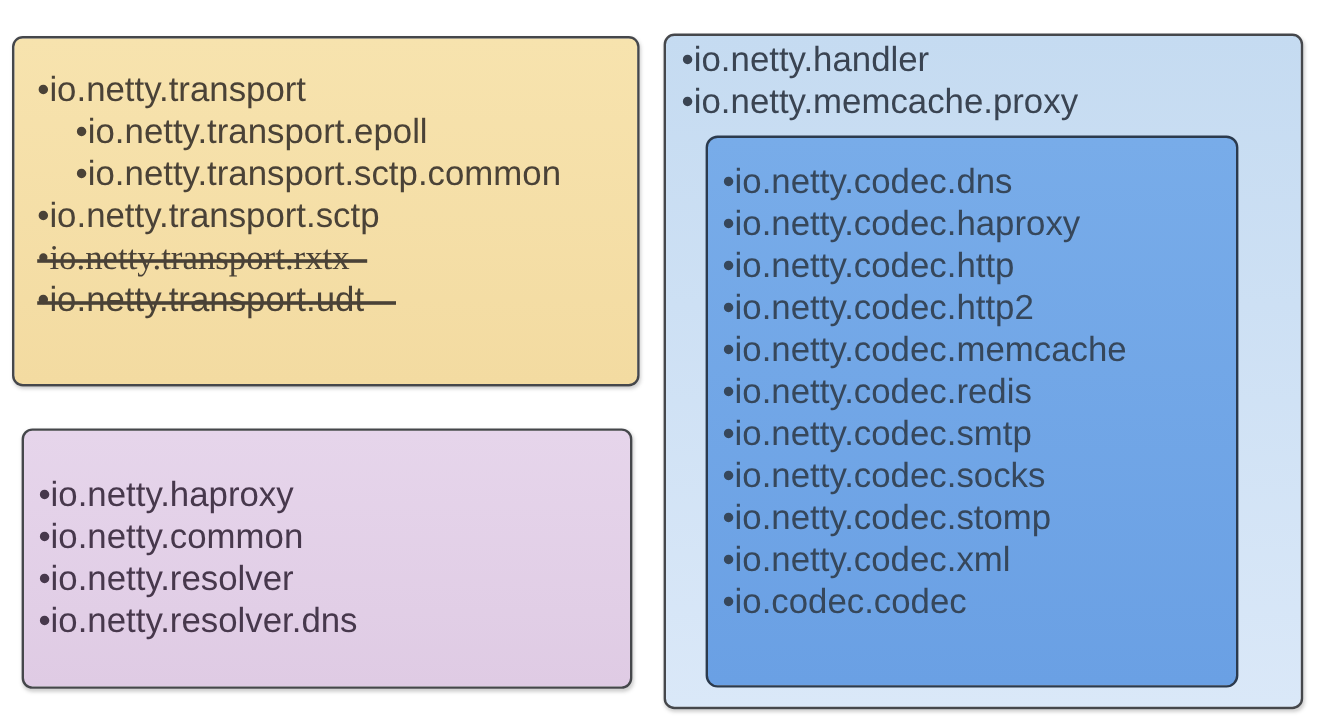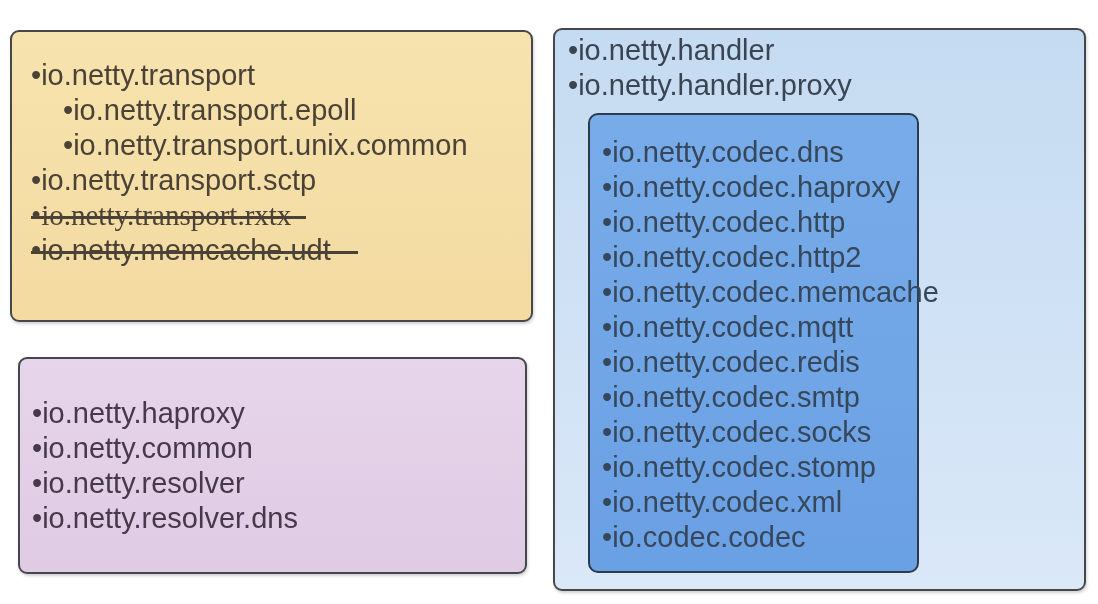--- a/index.html
+++ b/index.html
@@ -54,61 +54,60 @@
   }
   .handler {
     left: 553px; top: 28px;
     width: 533px; height: 563px;
     background: linear-gradient(180deg, #C5DBF1 0%, #CDE0F4 40%, #DAE8F8 100%);
     padding: 3px 0 0 13px;
     color: #3A4452;
   }
   .codec {
     left: 33px; top: 83px;
-    width: 331px; height: 460px;
+    width: 444px; height: 460px;
     background: linear-gradient(180deg, #78ACE9 0%, #6AA0E4 100%);
     border-color: #2B3A4D;
     border-radius: 10px;
     box-shadow: none;
     padding: 20px 0 0 12px;
     color: #36475B;
   }
 </style>
 </head>
 <body>
 
 <div class="canvas">
 
   <div class="box transport">
     <div class="line"><span class="txt">•io.netty.transport</span></div>
     <div class="line ind"><span class="txt">•io.netty.transport.epoll</span></div>
-    <div class="line ind"><span class="txt">•io.netty.transport.unix.common</span></div>
+    <div class="line ind"><span class="txt">•io.netty.transport.sctp.common</span></div>
     <div class="line"><span class="txt">•io.netty.transport.sctp</span></div>
     <div class="line"><span class="txt struck s1">•io.netty.transport.rxtx</span></div>
-    <div class="line"><span class="txt struck s2">•io.netty.memcache.udt</span></div>
+    <div class="line"><span class="txt struck s2">•io.netty.transport.udt</span></div>
   </div>
 
   <div class="box core">
     <div class="line"><span class="txt">•io.netty.haproxy</span></div>
     <div class="line"><span class="txt">•io.netty.common</span></div>
     <div class="line"><span class="txt">•io.netty.resolver</span></div>
     <div class="line"><span class="txt">•io.netty.resolver.dns</span></div>
   </div>
 
   <div class="box handler">
     <div class="line"><span class="txt">•io.netty.handler</span></div>
-    <div class="line"><span class="txt">•io.netty.handler.proxy</span></div>
+    <div class="line"><span class="txt">•io.netty.memcache.proxy</span></div>
 
     <div class="box codec">
       <div class="line"><span class="txt">•io.netty.codec.dns</span></div>
       <div class="line"><span class="txt">•io.netty.codec.haproxy</span></div>
       <div class="line"><span class="txt">•io.netty.codec.http</span></div>
       <div class="line"><span class="txt">•io.netty.codec.http2</span></div>
       <div class="line"><span class="txt">•io.netty.codec.memcache</span></div>
-      <div class="line"><span class="txt">•io.netty.codec.mqtt</span></div>
       <div class="line"><span class="txt">•io.netty.codec.redis</span></div>
       <div class="line"><span class="txt">•io.netty.codec.smtp</span></div>
       <div class="line"><span class="txt">•io.netty.codec.socks</span></div>
       <div class="line"><span class="txt">•io.netty.codec.stomp</span></div>
       <div class="line"><span class="txt">•io.netty.codec.xml</span></div>
       <div class="line"><span class="txt">•io.codec.codec</span></div>
     </div>
   </div>
 
 </div>

